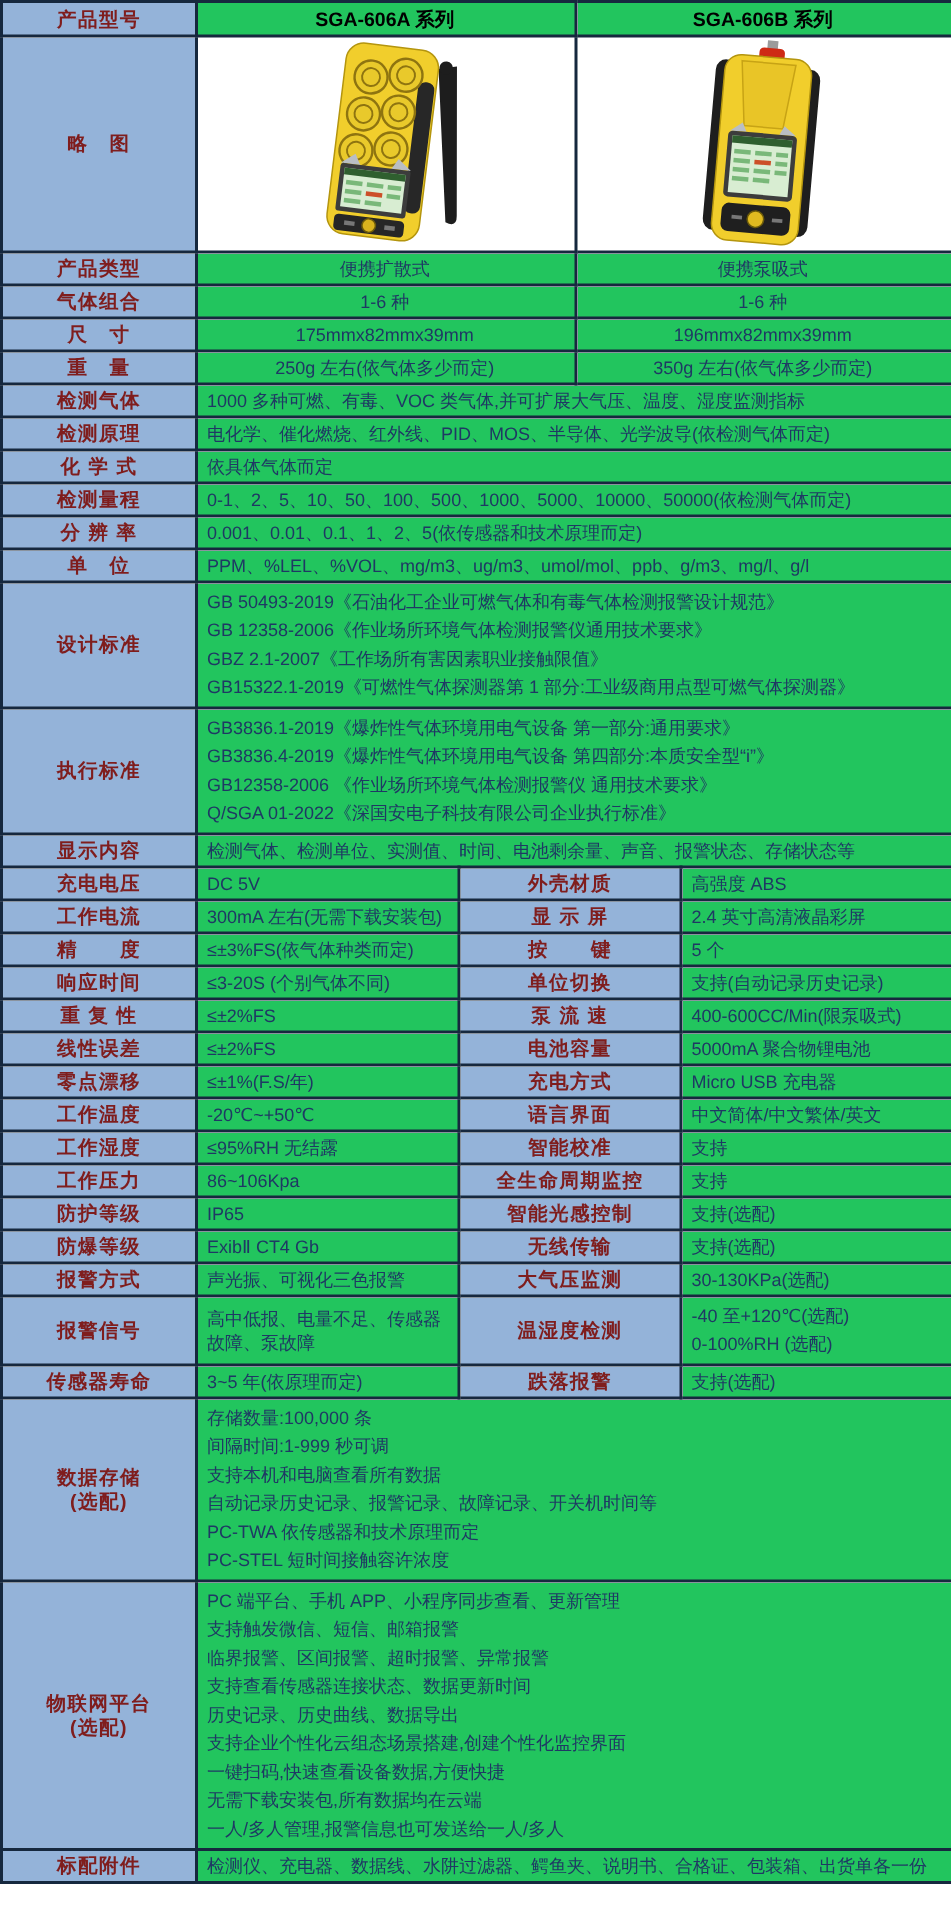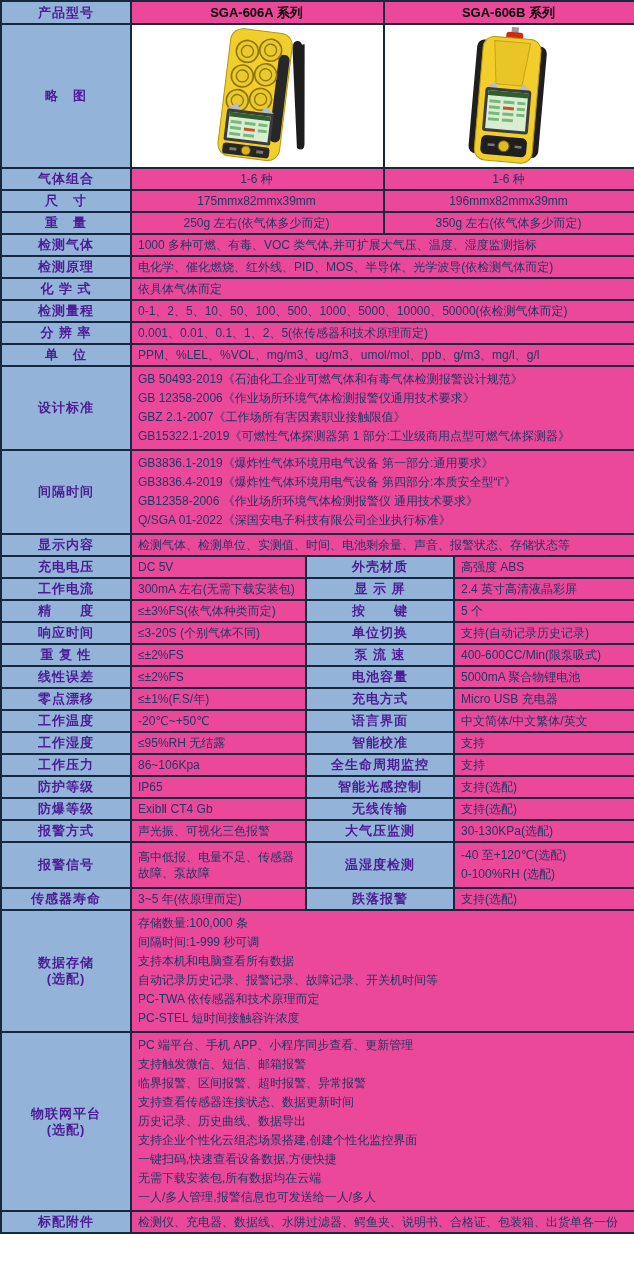--- a/index.html
+++ b/index.html
@@ -3,22 +3,22 @@
 <meta charset="utf-8">
 <style>
   html,body{margin:0;padding:0;background:#ffffff;}
   body{width:634px;font-family:"Liberation Sans","DejaVu Sans",sans-serif;}
   table{width:634px;border-collapse:collapse;table-layout:fixed;}
   col.c1{width:130px}col.c2{width:175px}col.c3{width:78px}col.c4{width:70px}col.c5{width:181px}
   tr{height:22px;}
   tr.r-head{height:23px;}
   tr.r-image{height:144px;margin-left:20px;}
   td{border:2px solid #16283e;font-size:12px;padding:1px 4px;color:#1f3864;overflow:hidden;vertical-align:middle;line-height:16px;}
-  td.lbl{background:#94b3d9;color:#4c1d95;font-weight:bold;text-align:center;white-space:pre-line;font-size:13px;letter-spacing:1px;padding:1px 2px;}
-  td.val{background:#ec4899;text-align:left;padding-left:6px;}
+  td.lbl{background:#94b3d9;color:#7f1d1d;font-weight:bold;text-align:center;white-space:pre-line;font-size:13px;letter-spacing:1px;padding:1px 2px;}
+  td.val{background:#22c55e;text-align:left;padding-left:6px;}
   td.c{text-align:center;padding-left:2px;}
   td.bold{font-weight:bold;color:#000;font-size:13px;}
   td.img{background:#ffffff;text-align:center;padding:0;}
   td.ml{padding:3px 6px;}
   td.ml div{line-height:19px;white-space:nowrap;}
 </style>
 </head>
 <body>
 
 <table>
@@ -107,20 +107,25 @@
               <rect x="78" y="94" width="11" height="3" fill="#79b879"></rect>
   <rect x="59" y="112" width="46" height="19" rx="5" fill="#1f1f1f"></rect>
   <circle cx="82" cy="121.5" r="5.5" fill="#e0ba20" stroke="#6b5a0a"></circle>
   <rect x="66" y="120" width="7" height="2.5" fill="#777"></rect>
               <rect x="93" y="120" width="7" height="2.5" fill="#777"></rect>
 </g>
           </svg>
         </td>
       </tr>
       <tr>
+        <td class="lbl">产品类型</td>
+        <td class="val c" colspan="2">便携扩散式</td>
+        <td class="val c" colspan="2">便携泵吸式</td>
+      </tr>
+      <tr>
         <td class="lbl">气体组合</td>
         <td class="val c" colspan="2">1-6 种</td>
         <td class="val c" colspan="2">1-6 种</td>
       </tr>
       <tr>
         <td class="lbl">尺　寸</td>
         <td class="val c" colspan="2">175mmx82mmx39mm</td>
         <td class="val c" colspan="2">196mmx82mmx39mm</td>
       </tr>
       <tr>
@@ -155,21 +160,21 @@
       <tr>
         <td class="lbl">设计标准</td>
         <td class="val ml" colspan="4">
           <div>GB 50493-2019《石油化工企业可燃气体和有毒气体检测报警设计规范》</div>
           <div>GB 12358-2006《作业场所环境气体检测报警仪通用技术要求》</div>
           <div>GBZ 2.1-2007《工作场所有害因素职业接触限值》</div>
           <div>GB15322.1-2019《可燃性气体探测器第 1 部分:工业级商用点型可燃气体探测器》</div>
         </td>
       </tr>
       <tr>
-        <td class="lbl">间隔时间</td>
+        <td class="lbl">执行标准</td>
         <td class="val ml" colspan="4">
           <div>GB3836.1-2019《爆炸性气体环境用电气设备 第一部分:通用要求》</div>
           <div>GB3836.4-2019《爆炸性气体环境用电气设备 第四部分:本质安全型“i”》</div>
           <div>GB12358-2006 《作业场所环境气体检测报警仪 通用技术要求》</div>
           <div>Q/SGA 01-2022《深国安电子科技有限公司企业执行标准》</div>
         </td>
       </tr>
       <tr>
         <td class="lbl">显示内容</td>
         <td class="val" colspan="4">检测气体、检测单位、实测值、时间、电池剩余量、声音、报警状态、存储状态等</td>

